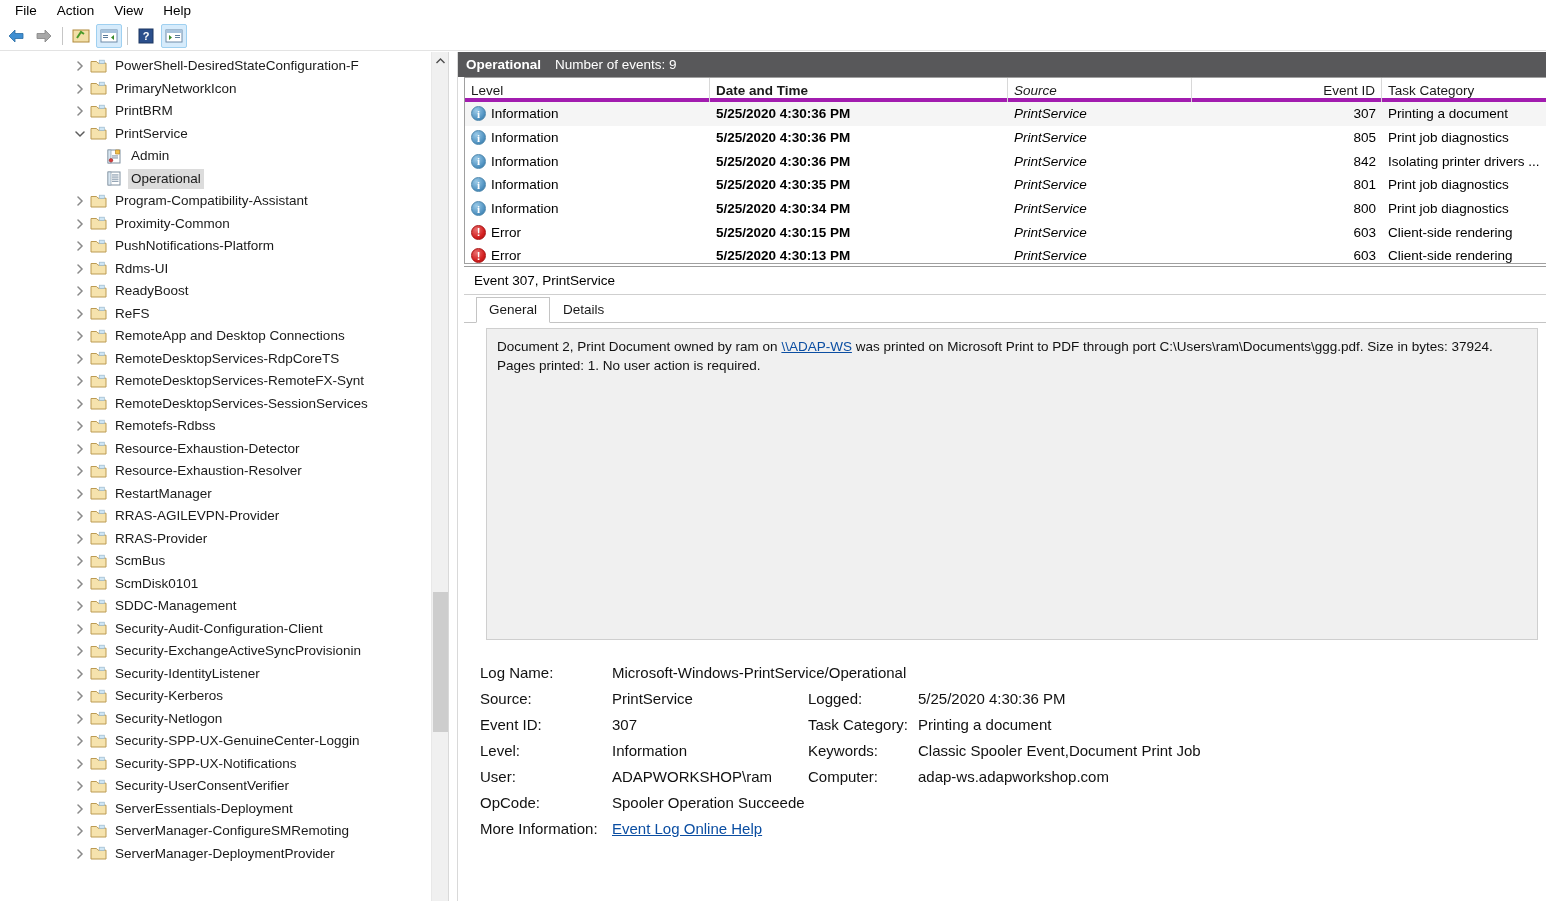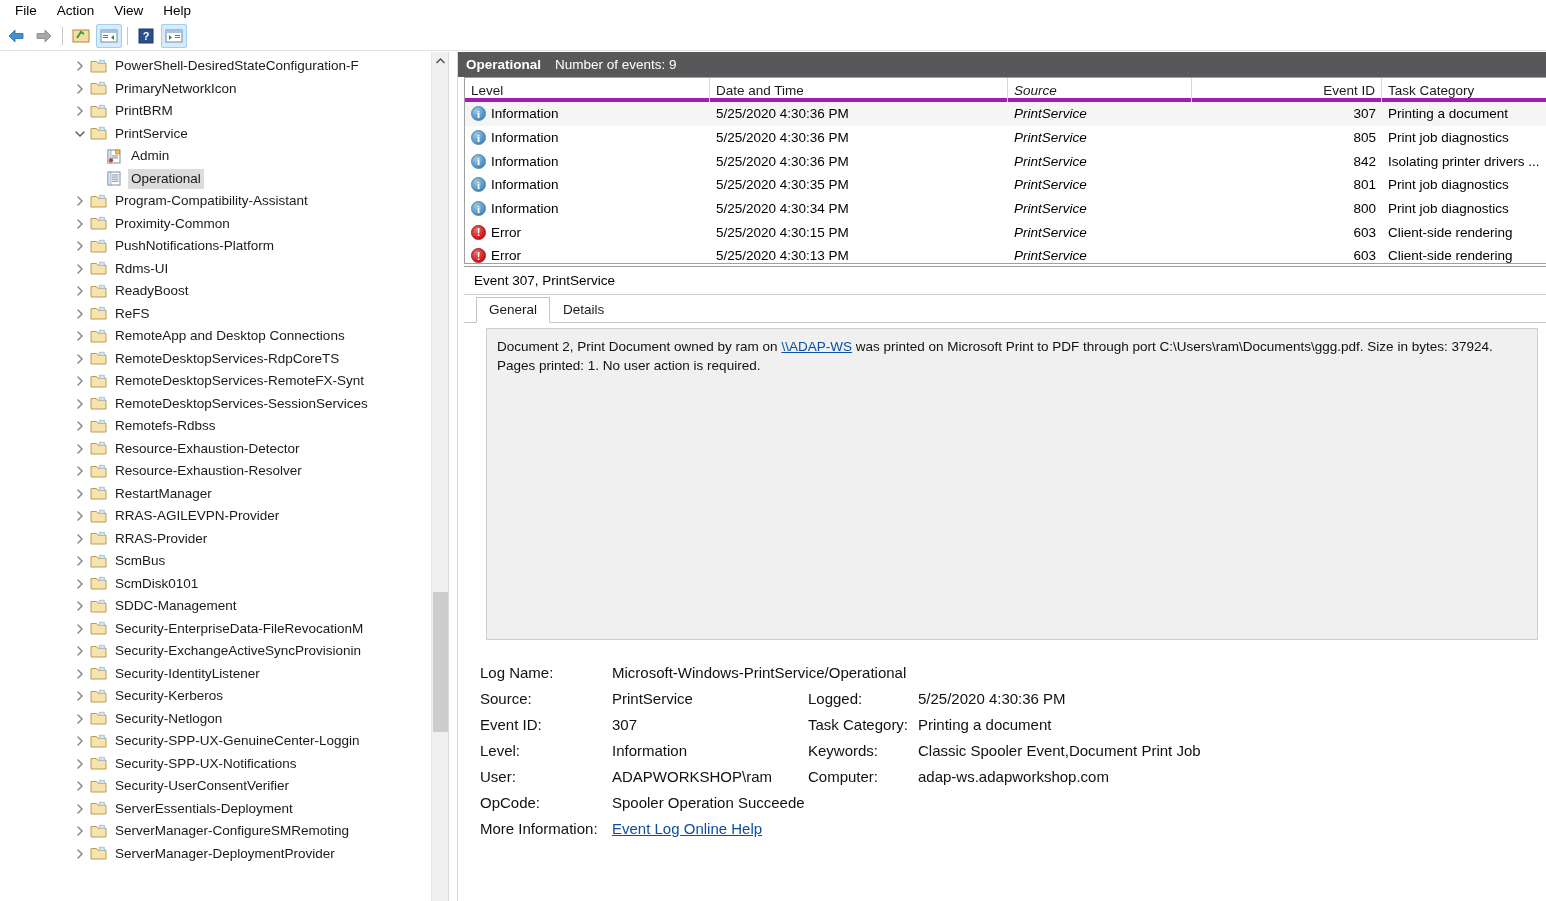--- a/index.html
+++ b/index.html
@@ -188,21 +188,21 @@
     display: flex;
     align-items: center;
     border-right: 1px solid #d8d8d8;
     padding: 0 6px;
     font-size: 13.5px;
     color: #1a1a1a;
     height: 24px;
   }
   .hcell.num { justify-content: flex-end; }
   .c-level  { width: 245px; flex: none; }
-  .c-date   { width: 298px; flex: none; }
+  .c-date   { width: 298px; flex: none; font-weight: bold; }
   .c-source { width: 184px; flex: none; font-style: italic; }
   .c-eid    { width: 190px; flex: none; }
   .c-task   { width: 200px; flex: none; }
 
   .cell {
     padding: 0 6px;
     overflow: hidden;
     text-overflow: ellipsis;
     white-space: nowrap;
   }
@@ -779,21 +779,21 @@
             <svg width="8" height="10" viewBox="0 0 8 10">
               <path d="M2 1 L6 5 L2 9" stroke="#8a8a8a" stroke-width="1.5" fill="none" stroke-linecap="round"></path>
             </svg>
           </span>
           <span class="ficon">
             <svg width="17" height="15" viewBox="0 0 17 15">
               <path d="M1 2.5 L6.5 2.5 L8 4.2 L16 4.2 L16 13 L1 13 Z" fill="#f6e3ad" stroke="#bc9b53" stroke-width="1"></path>
               <rect x="9.3" y="1.2" width="5" height="3.3" fill="#cfe6f5" stroke="#9ab8cc" stroke-width="0.7"></rect>
             </svg>
           </span>
-          <span class="tlabel">Security-EnterpriseData-FileRevocationM</span>
+          <span class="tlabel">Security-Audit-Configuration-Client</span>
         </div>
         <div class="tnode">
           <span class="indent-1"></span>
           <span class="chev">
             <svg width="8" height="10" viewBox="0 0 8 10">
               <path d="M2 1 L6 5 L2 9" stroke="#8a8a8a" stroke-width="1.5" fill="none" stroke-linecap="round"></path>
             </svg>
           </span>
           <span class="ficon">
             <svg width="17" height="15" viewBox="0 0 17 15">

